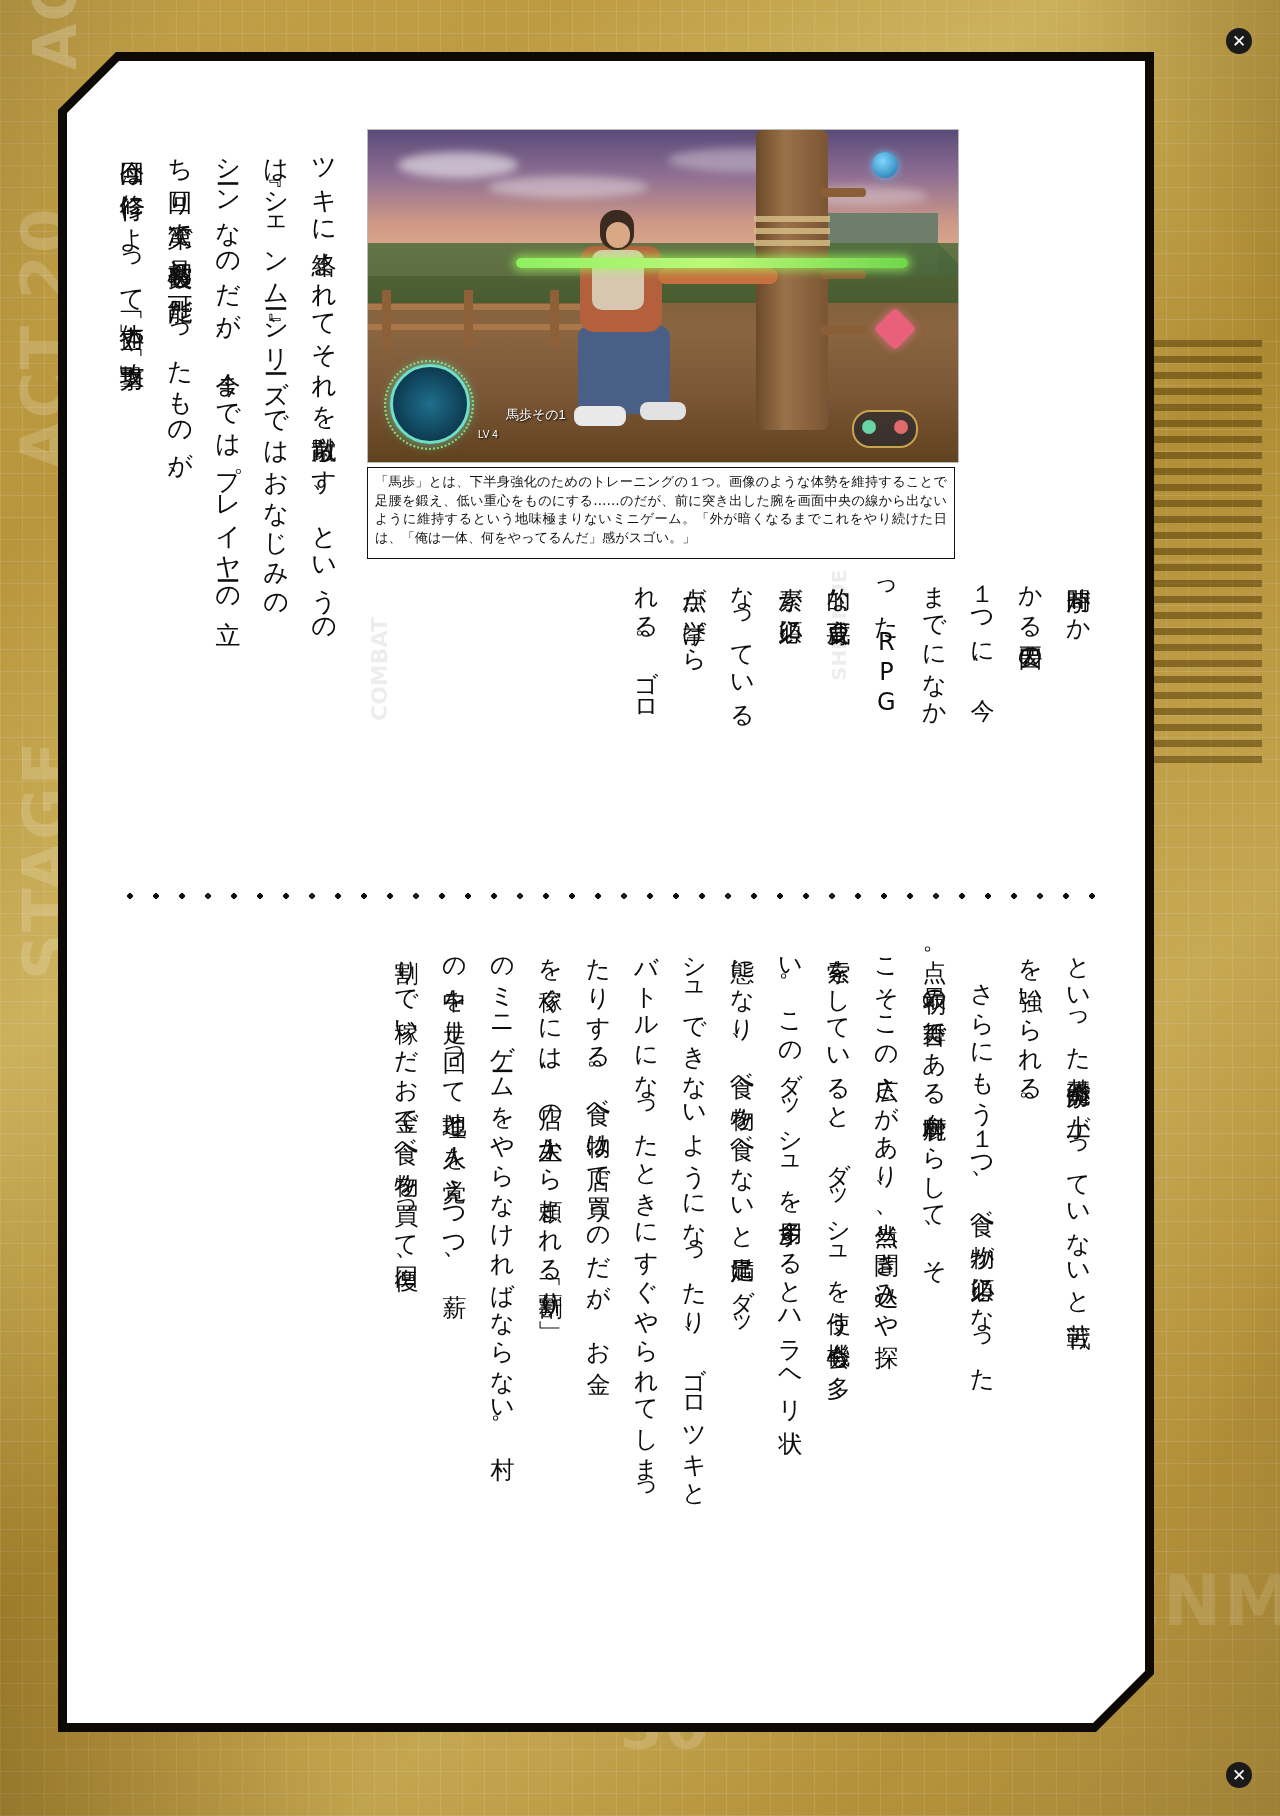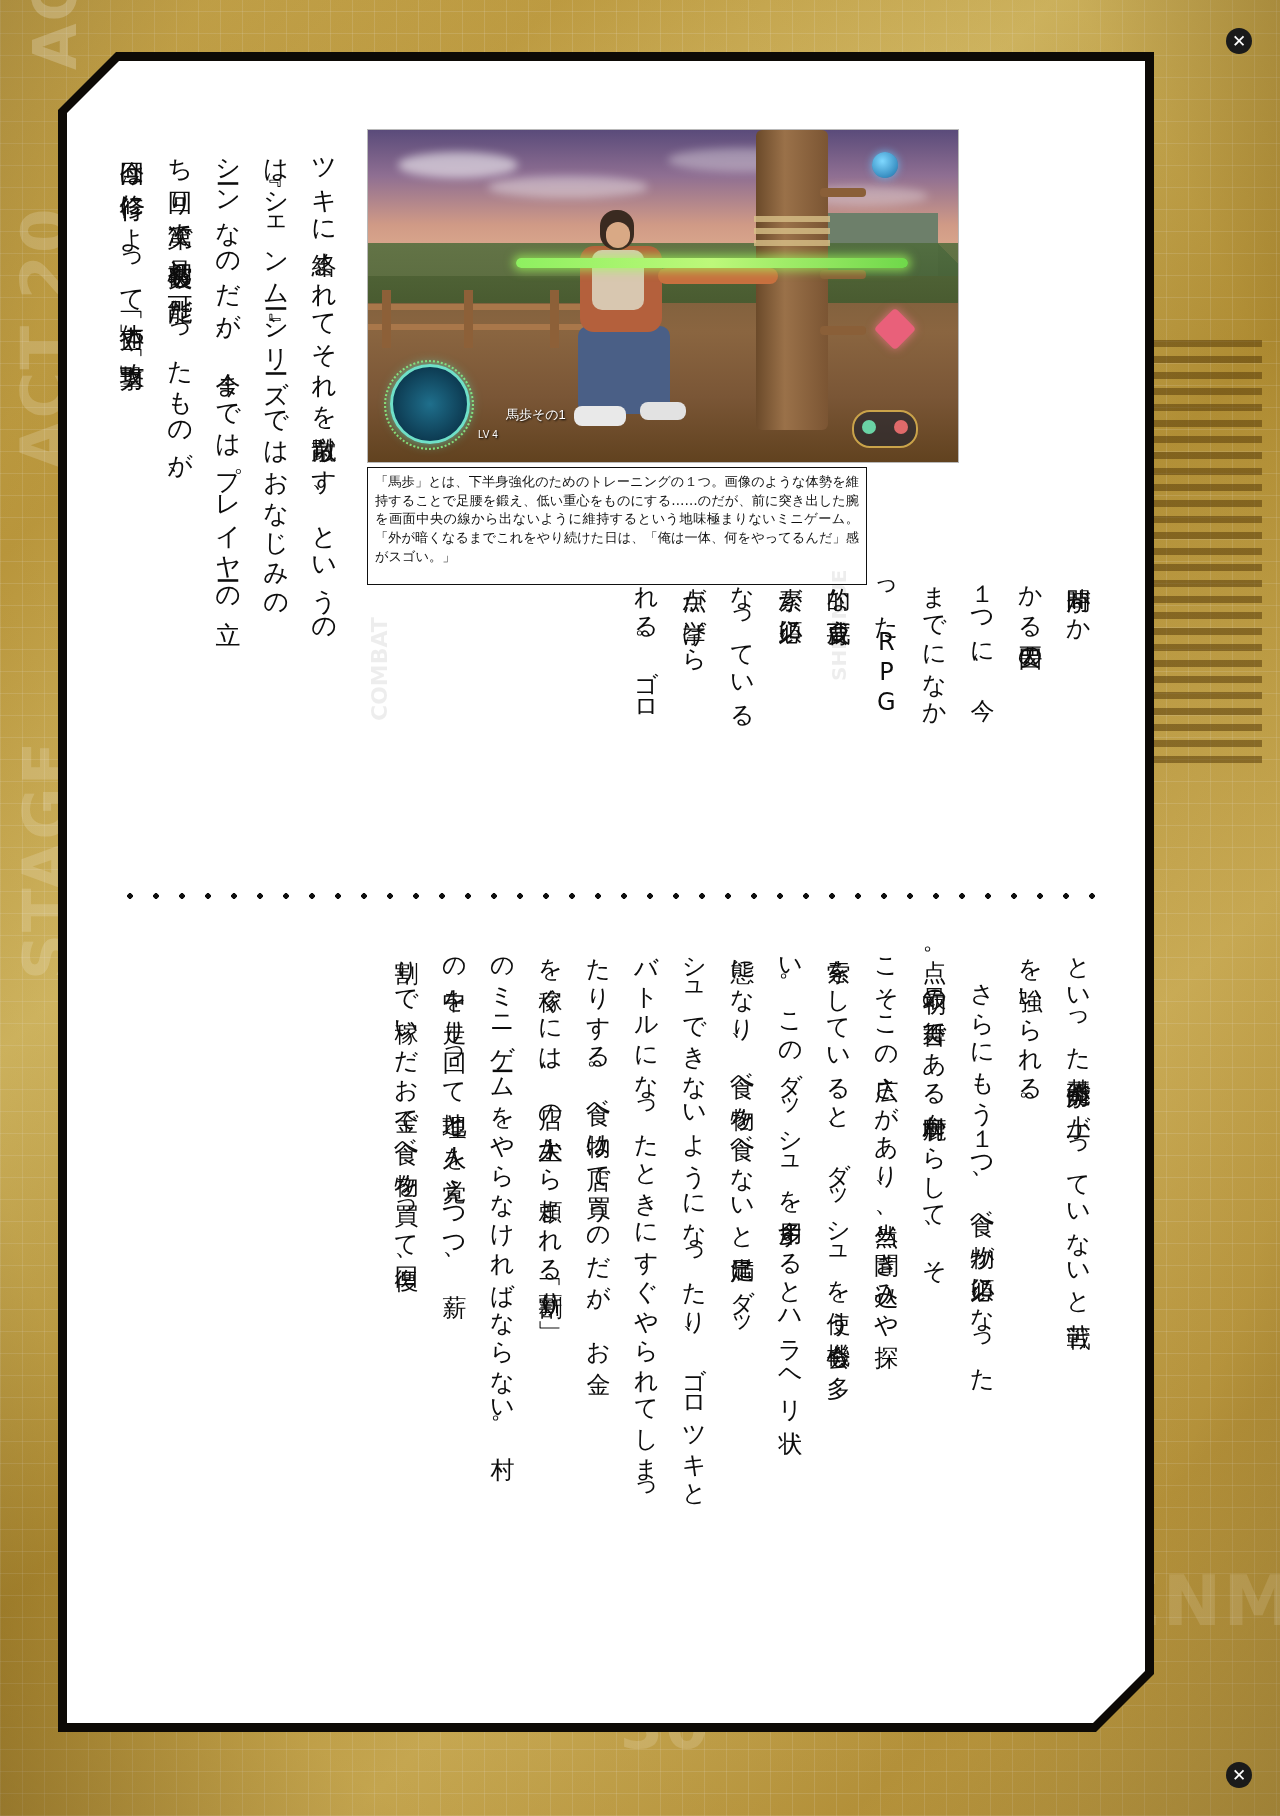--- a/index.html
+++ b/index.html
@@ -216,24 +216,24 @@
   }
   .hud-ring{
     position:absolute; right:40px; bottom:14px; width:62px; height:34px;
     border:2px solid #caa34a; border-radius:18px;
     background: rgba(20,30,50,.55);
   }
   .hud-ring .b1{position:absolute; left:8px; top:8px; width:14px; height:14px; border-radius:50%; background:#6ad3a5;}
   .hud-ring .b2{position:absolute; right:8px; top:8px; width:14px; height:14px; border-radius:50%; background:#e06a6a;}
 
   .caption {
-    width: 500px;
+    width: 588px;
     margin-top: 4px;
     border: 1px solid #111;
-    padding: 5px 7px 17px 7px;
+    padding: 5px 7px 10px 7px;
     box-sizing: border-box;
     font-size: 13.2px;
     line-height: 1.42;
     color: #111;
     font-family: "DejaVu Sans", sans-serif;
     text-align: justify;
   }
 
   
   .vtext {

